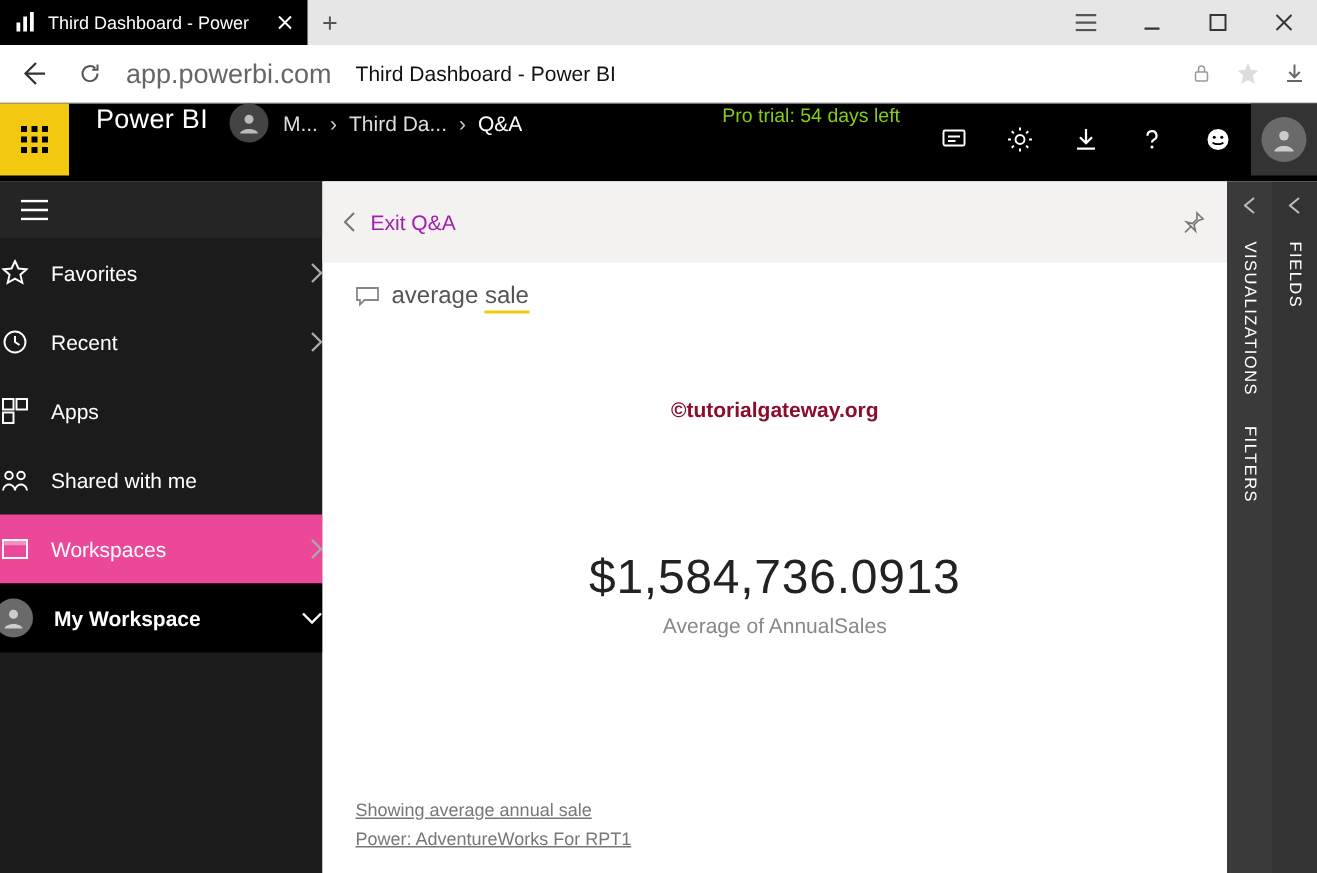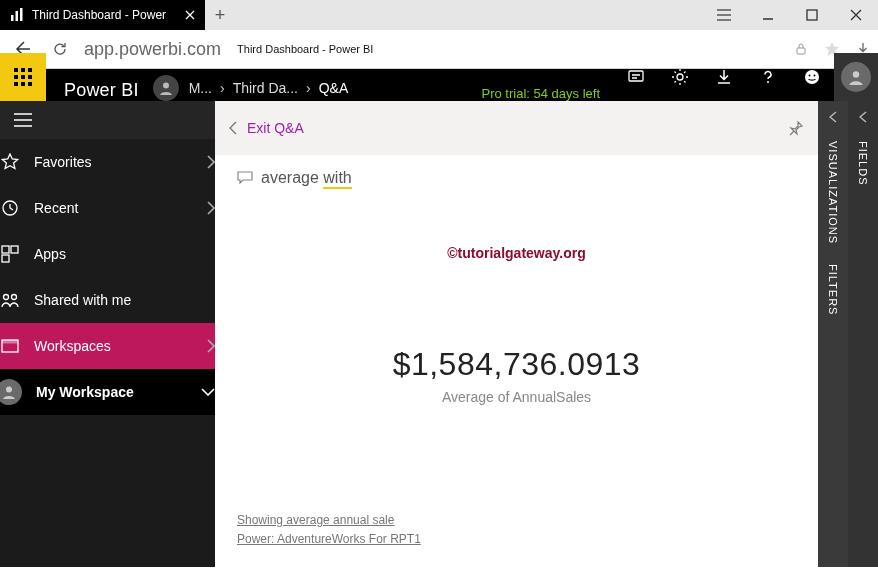--- a/index.html
+++ b/index.html
@@ -13,25 +13,25 @@
   .tab-title { flex: 1; overflow: hidden; white-space: nowrap; text-overflow: ellipsis; }
   .tab .close { color: #fff; cursor: pointer; }
   .newtab { width: 30px; display: flex; align-items: center; justify-content: center; color: #555; font-size: 18px; }
   .win-controls { margin-left: auto; display: flex; }
   .win-controls div { width: 44px; display: flex; align-items: center; justify-content: center; color: #333; }
   .win-controls svg { }
 
   .addr-bar { display: flex; align-items: center; height: 38px; padding: 0 8px; gap: 10px; }
   .addr-bar .icon-btn { width: 28px; display: flex; justify-content: center; color: #555; }
   .addr-url { flex: none; color: #666; font-size: 18px; }
-  .addr-title { color: #111; font-size: 11px; margin-left: 6px; }
+  .addr-title { color: #111; font-size: 14px; margin-left: 6px; }
   .addr-right { margin-left: auto; display: flex; gap: 16px; color: #777; align-items:center;}
 
   
-  .pbi-header { height: 32px; background: #000; color: #fff; display: flex; align-items: flex-end; }
+  .pbi-header { height: 52px; background: #000; color: #fff; display: flex; align-items: flex-start; }
   .waffle { width: 46px; height: 48px; background: #F2C811; display: flex; align-items: center; justify-content: center; }
   .pbi-brand { font-size: 18px; font-weight: 400; padding: 0 14px 0 18px; letter-spacing: .2px;}
   .breadcrumbs { display: flex; align-items: center; gap: 8px; font-size: 14px; }
   .bc-avatar { width: 26px; height: 26px; border-radius: 50%; background: #444; display: flex; align-items: center; justify-content: center; margin-right: 2px;}
   .bc-item { color: #fff; }
   .bc-item.dim { color: #ddd; }
   .bc-sep { color: #ccc; }
   .pro-trial { margin-left: auto; padding: 0 14px; font-size: 13px; color:#84cc16; }
   .hdr-icons { display: flex; }
   .hdr-icons .hbtn { width: 44px; height: 48px; display: flex; align-items: center; justify-content: center; color: #fff; }
@@ -40,21 +40,21 @@
 
   
   .workspace { display: flex; height: calc(582px - 30px - 38px - 48px); position: relative; }
 
   
   .leftnav { width: 215px; background: #1b1b1b; color: #fff; display: flex; flex-direction: column; }
   .nav-toggle { height: 38px; background: #252525; display:flex; align-items:center; justify-content:flex-start; padding-left:14px; }
   .nav-item { height: 46px; display: flex; align-items: center; padding: 0 0; gap: 14px; color:#fff; font-size:14px;}
   .nav-item .chev { margin-left:auto; color:#aaa; }
   .nav-item.sel { background:#000; }
-  .nav-item.work { background:#be185d; }
+  .nav-item.work { background:#ec4899; }
   .leftnav .spacer { flex:1; }
   .nav-icon { width:20px; display:flex; justify-content:center; }
   .my-avatar { width:26px; height:26px; border-radius:50%; background:#6a6a6a; display:flex; align-items:center; justify-content:center; margin-left:-4px;}
 
   
   .content { flex:1; display:flex; flex-direction:column; position:relative; background:#fff;}
   .exit-bar { height:54px; background:#f3f2f1; display:flex; align-items:center; padding:0 14px; gap:10px; color:#a21caf; font-size:14px;}
   .exit-bar .pin { margin-left:auto; color:#666;}
   .qna-area { flex:1; padding: 14px 22px 12px 22px; position:relative;}
   .qna-input { display:flex; align-items:center; gap:8px; color:#555; font-size:16px;}
@@ -328,21 +328,21 @@
           <svg width="16" height="16" viewBox="0 0 16 16">
             <path d="M10 2l4 4-3 1-3 3 1 4-3-3-4 4 4-4-3-3 4 1 3-3z" fill="none" stroke="#777" stroke-width="1.1"></path>
           </svg>
         </span>
     </div>
     <div class="qna-area">
       <div class="qna-input">
         <svg width="16" height="14" viewBox="0 0 16 14">
             <path d="M1 1h14v8H6l-3 3V9H1z" fill="none" stroke="#888" stroke-width="1.2"></path>
           </svg>
-        <span class="qna-text"><span>average </span><span class="under">with</span></span>
+        <span class="qna-text"><span>average </span><span class="under">sale</span></span>
       </div>
       <div class="watermark">©tutorialgateway.org</div>
       <div class="big-number">
         <div class="val">$1,584,736.0913</div>
         <div class="lab">Average of AnnualSales</div>
       </div>
       <div class="footer-info">
         <div>Showing average annual sale</div>
         <div>Power: AdventureWorks For RPT1</div>
       </div>

